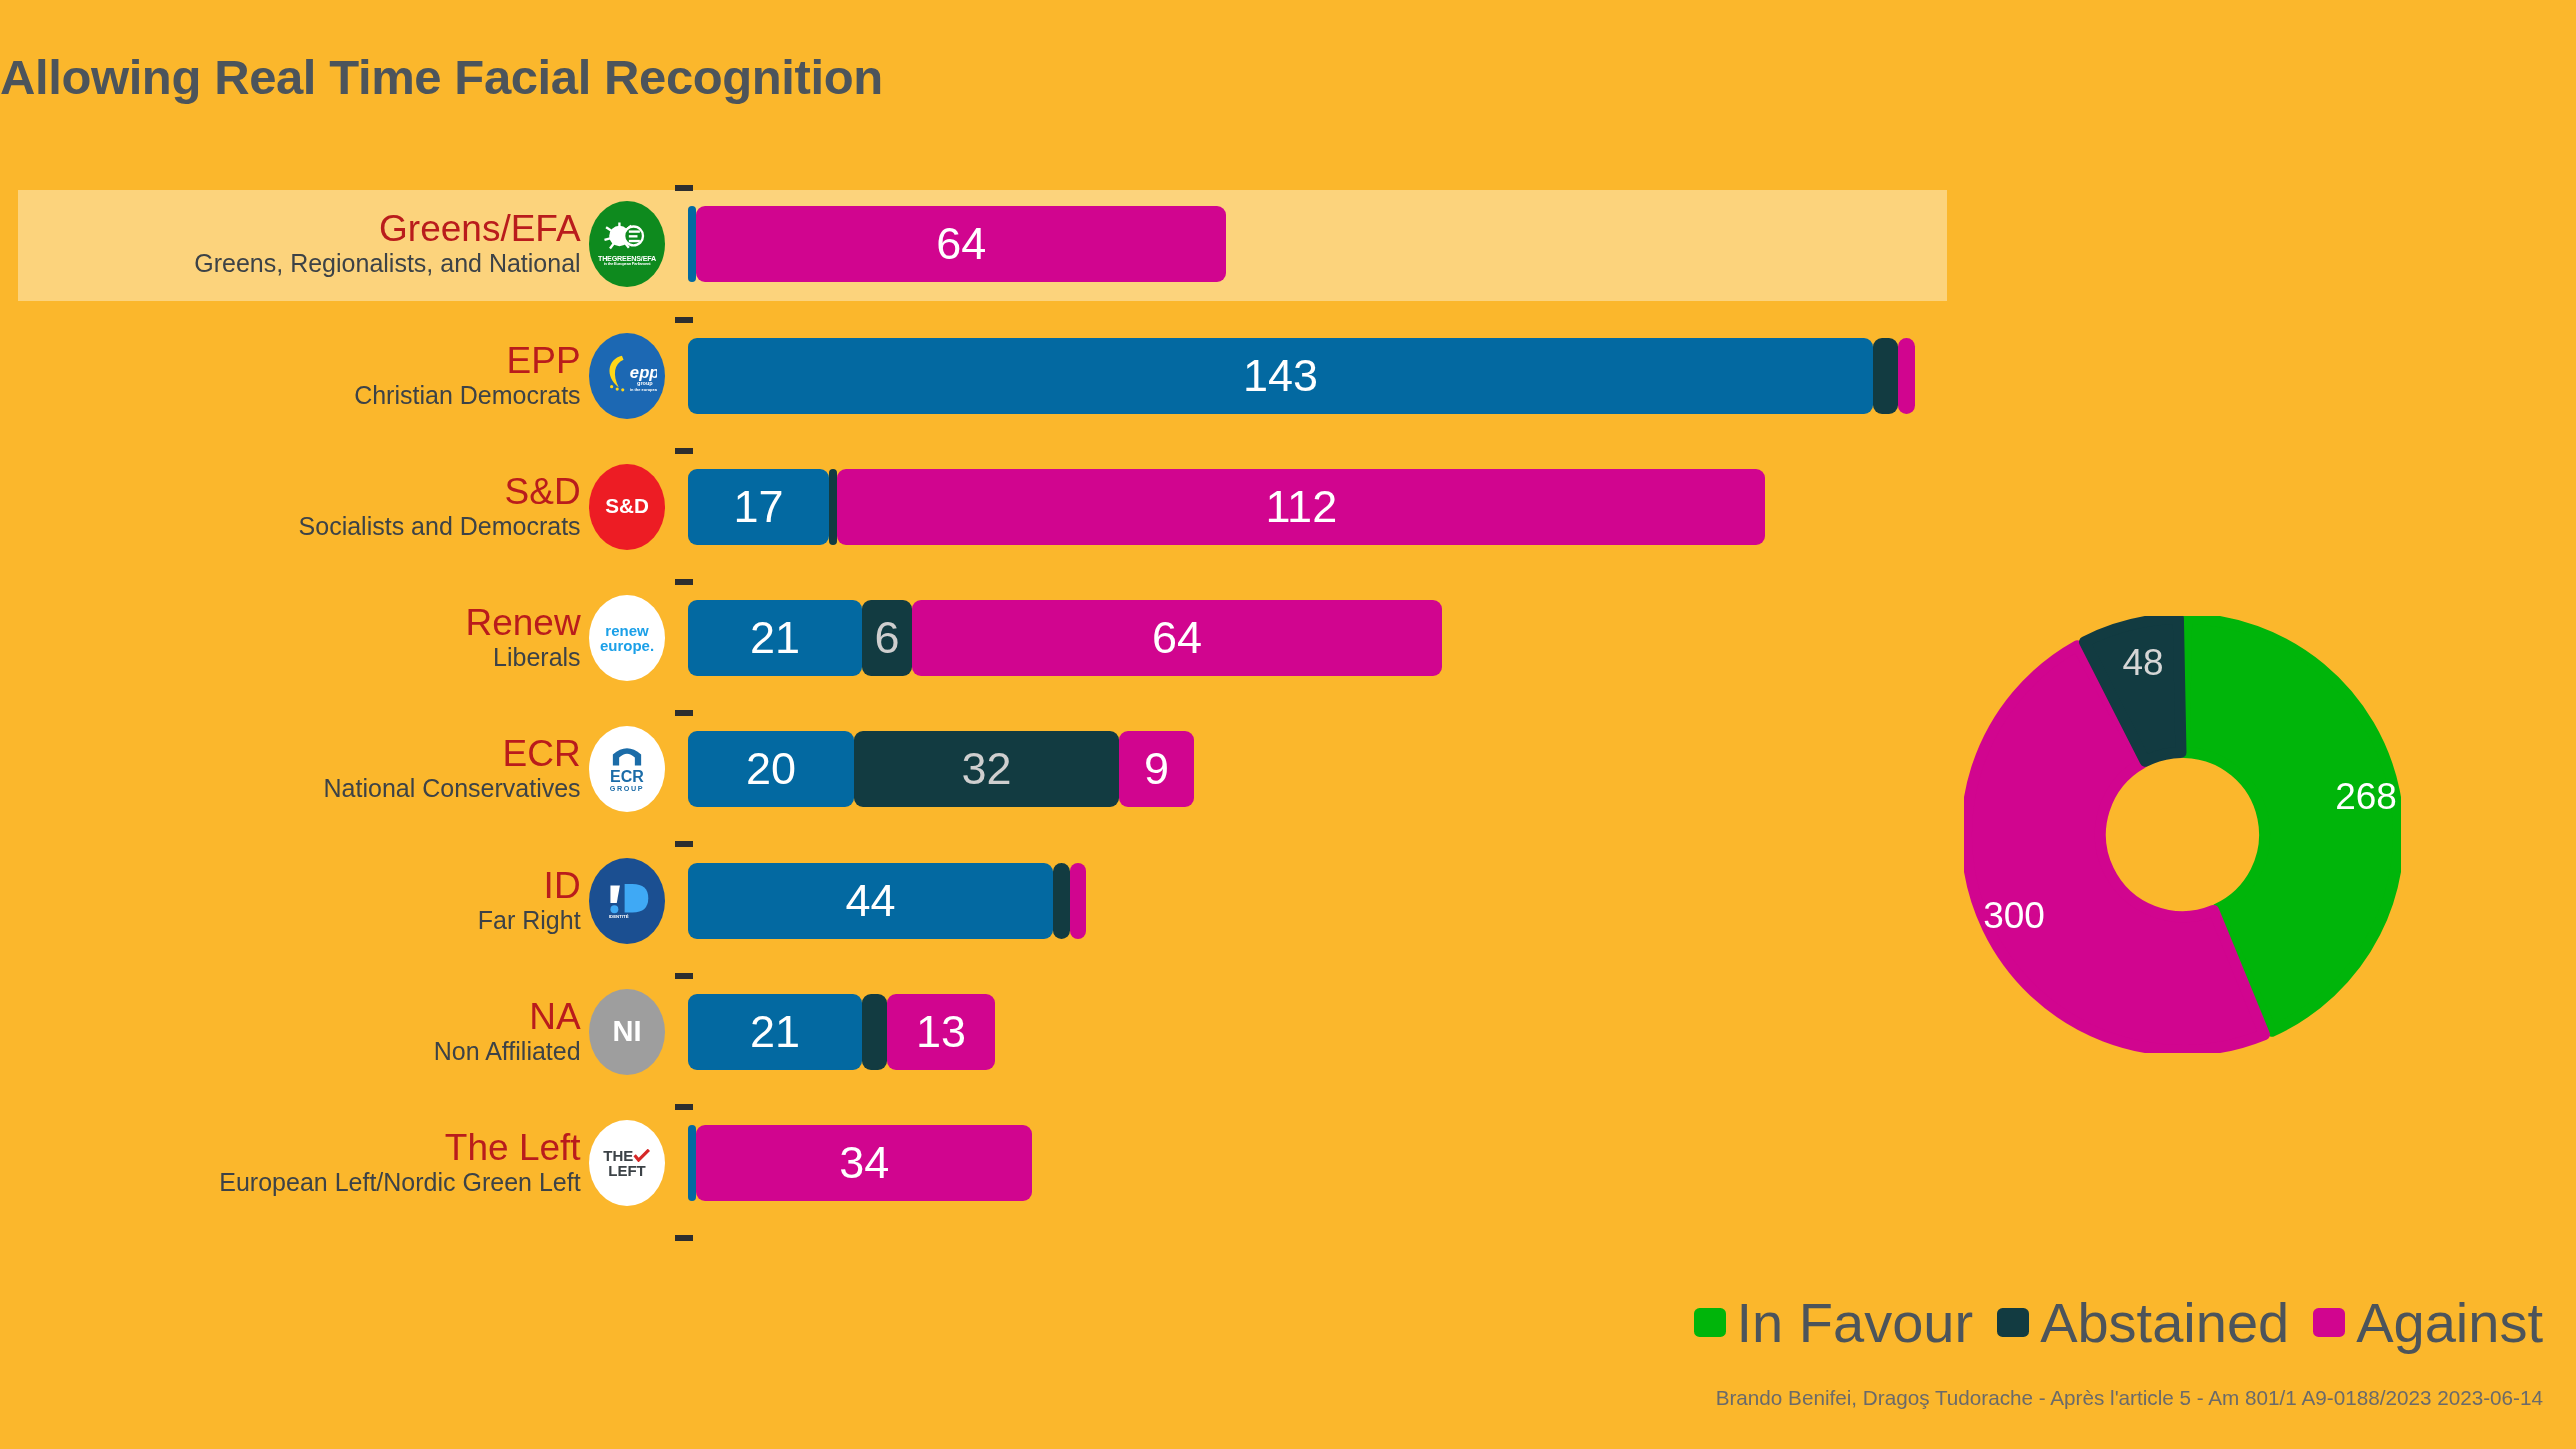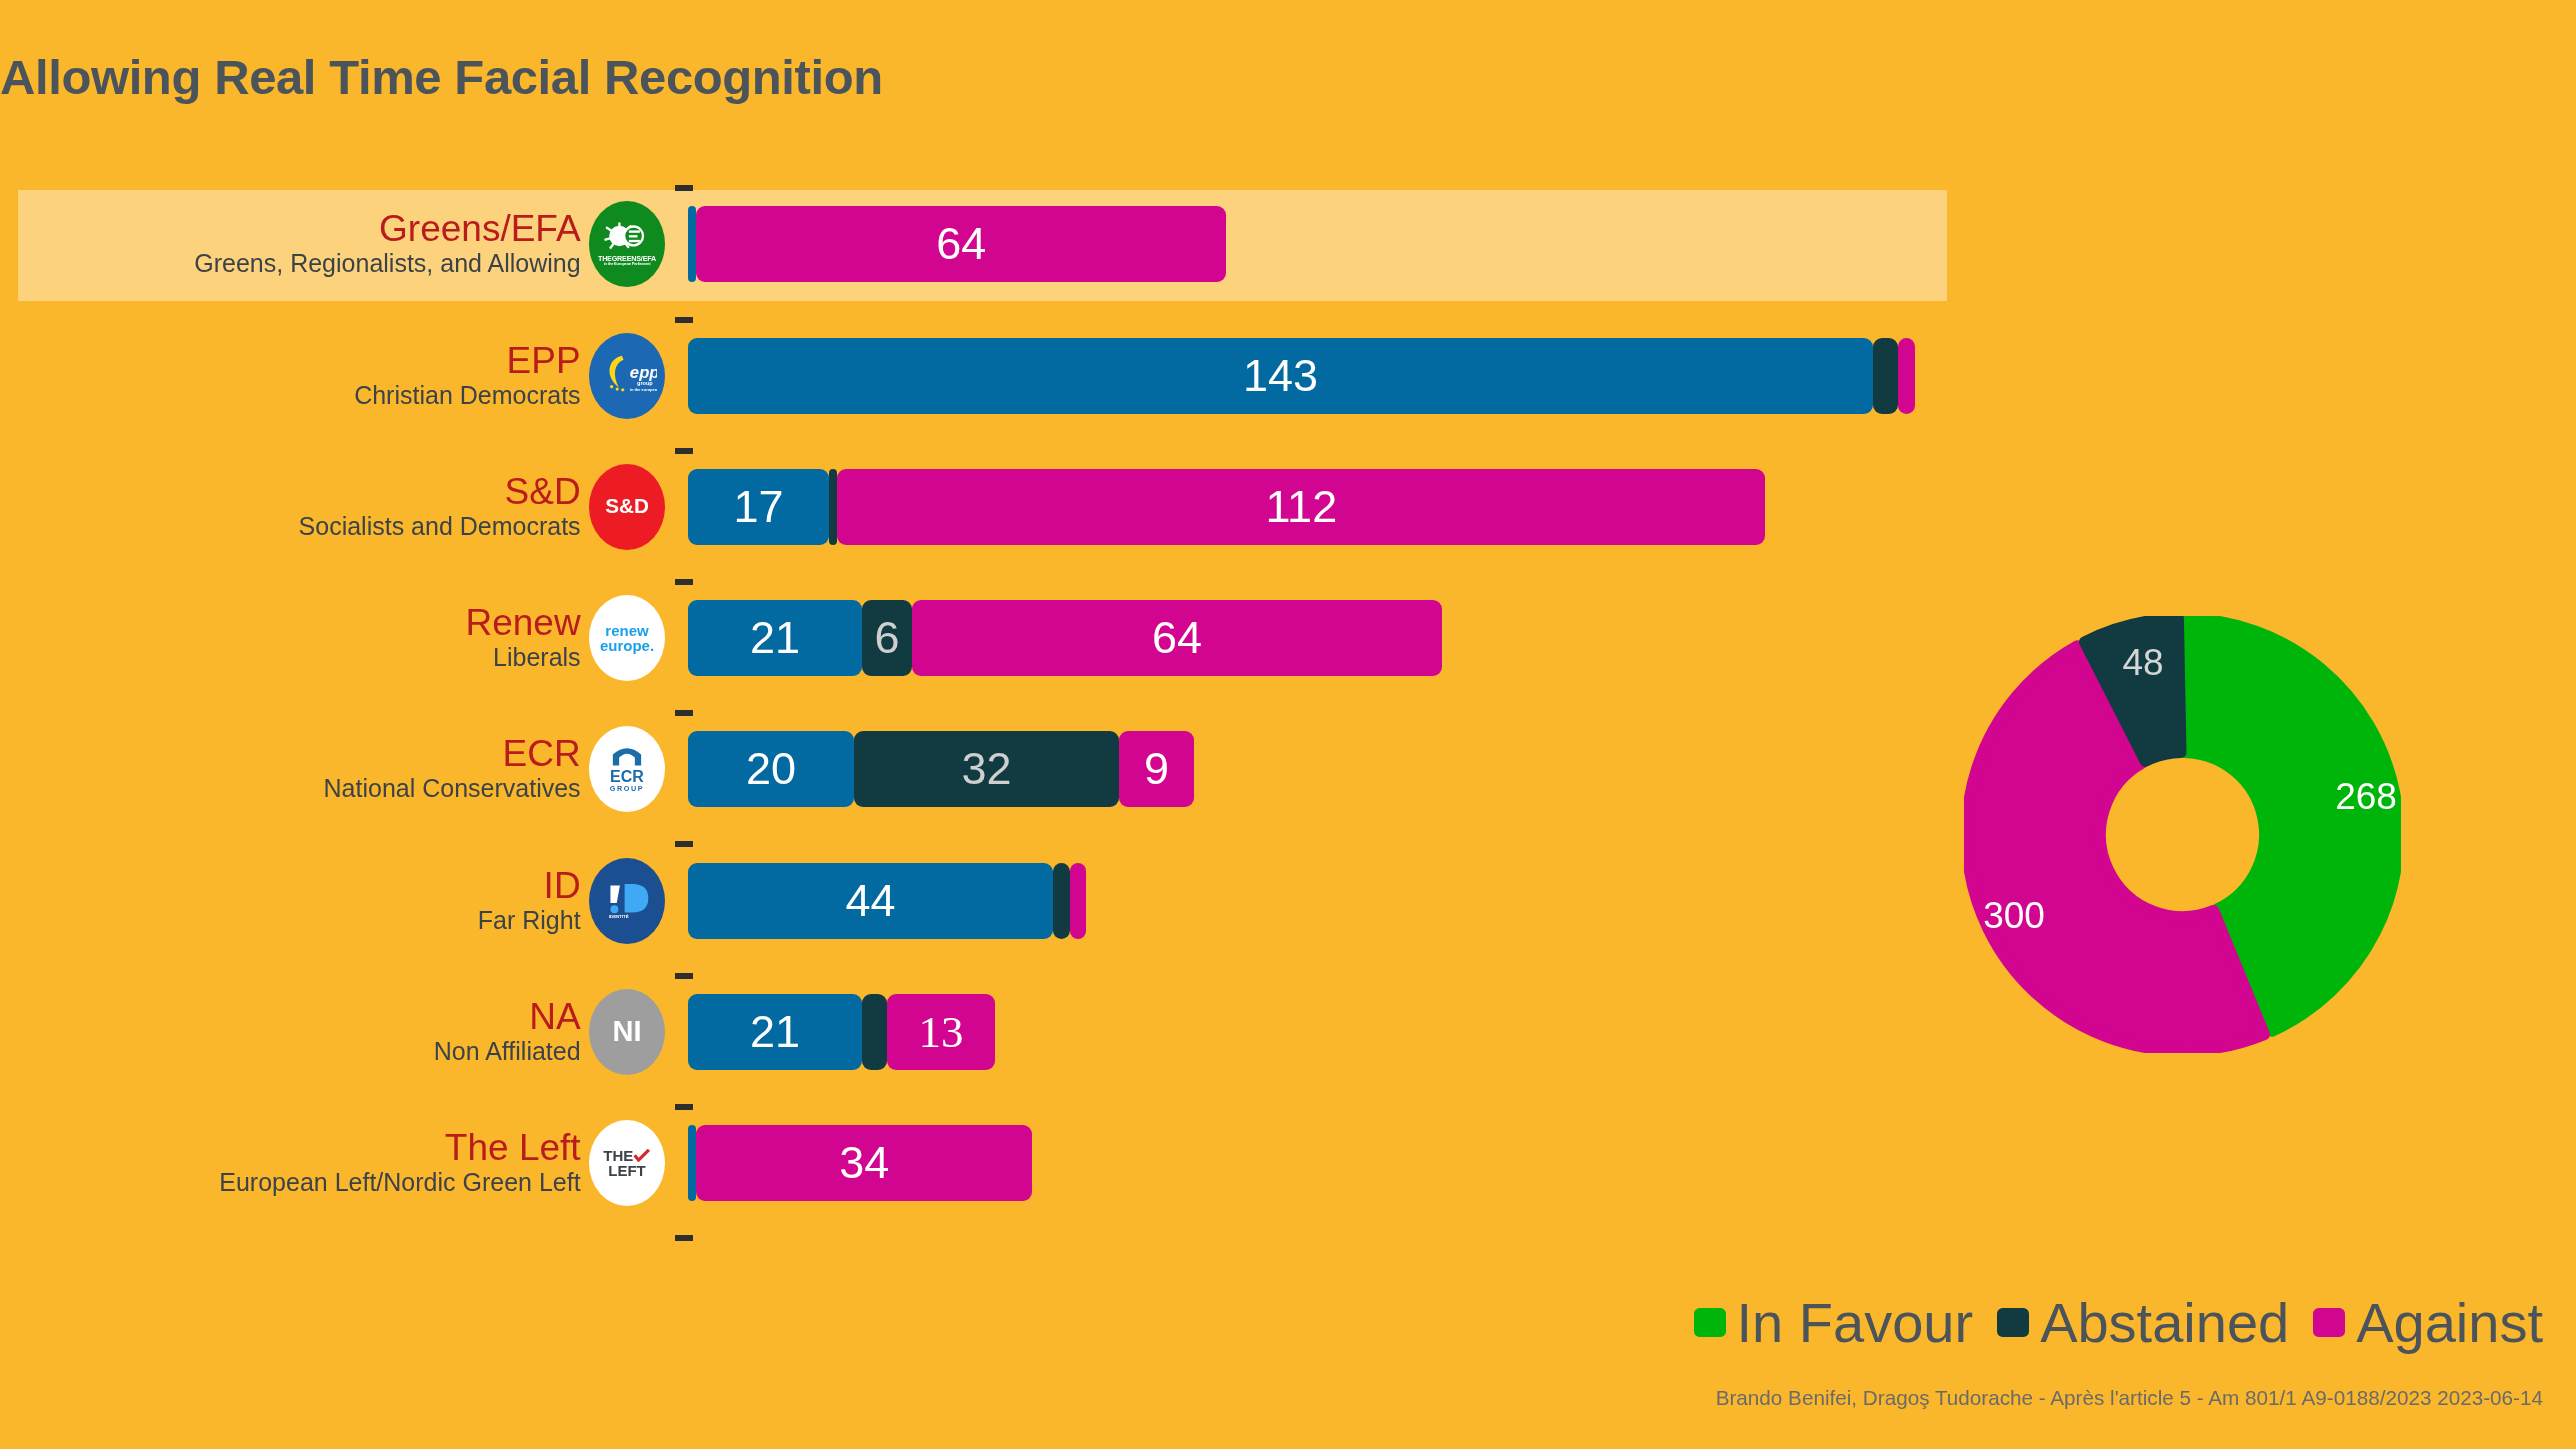--- a/index.html
+++ b/index.html
@@ -194,21 +194,21 @@
 <body>
 
 <div class="title">Allowing Real Time Facial Recognition</div>
 
 <div class="rows" id="rows-container">
     <div class="highlight-band" style="top: 190px; height: 111px;"></div>
     <div class="tick" style="top: 185px;"></div>
     <div class="row" style="top: 196px;">
       <div class="row-labels">
         <div class="party-short">Greens/EFA</div>
-        <div class="party-long">Greens, Regionalists, and Allowing</div>
+        <div class="party-long">Greens, Regionalists, and National</div>
       </div>
       <div class="badge badge-greens">
         <div class="bg-txt bg-greens-inner"><svg width="49" height="33" viewBox="0 0 62 42">
             <circle cx="22" cy="19" r="13" fill="#fff"></circle>
             <g stroke="#fff" stroke-width="3">
               <line x1="22" y1="19" x2="22" y2="2"></line>
               <line x1="22" y1="19" x2="37" y2="6"></line>
               <line x1="22" y1="19" x2="40" y2="22"></line>
               <line x1="22" y1="19" x2="34" y2="34"></line>
               <line x1="22" y1="19" x2="10" y2="35"></line>
@@ -348,21 +348,21 @@
         <div class="party-long">Non Affiliated</div>
       </div>
       <div class="badge badge-na">
         <div class="bg-txt bg-na-txt">NI</div>
       </div>
       <div class="bar">
         <div class="seg seg-favour" style="width: 174px;">
           <span class="seg-label">21</span>
         </div>
         <div class="seg seg-abstained" style="width: 25px;"></div>
-        <div class="seg seg-against" style="width: 108px; font-family: Liberation Serif, serif;">
+        <div class="seg seg-against" style="width: 108px;">
           <span class="seg-label">13</span>
         </div>
       </div>
     </div>
     <div class="tick" style="top: 1104px;"></div>
     <div class="row" style="top: 1115px;">
       <div class="row-labels">
         <div class="party-short">The Left</div>
         <div class="party-long">European Left/Nordic Green Left</div>
       </div>

